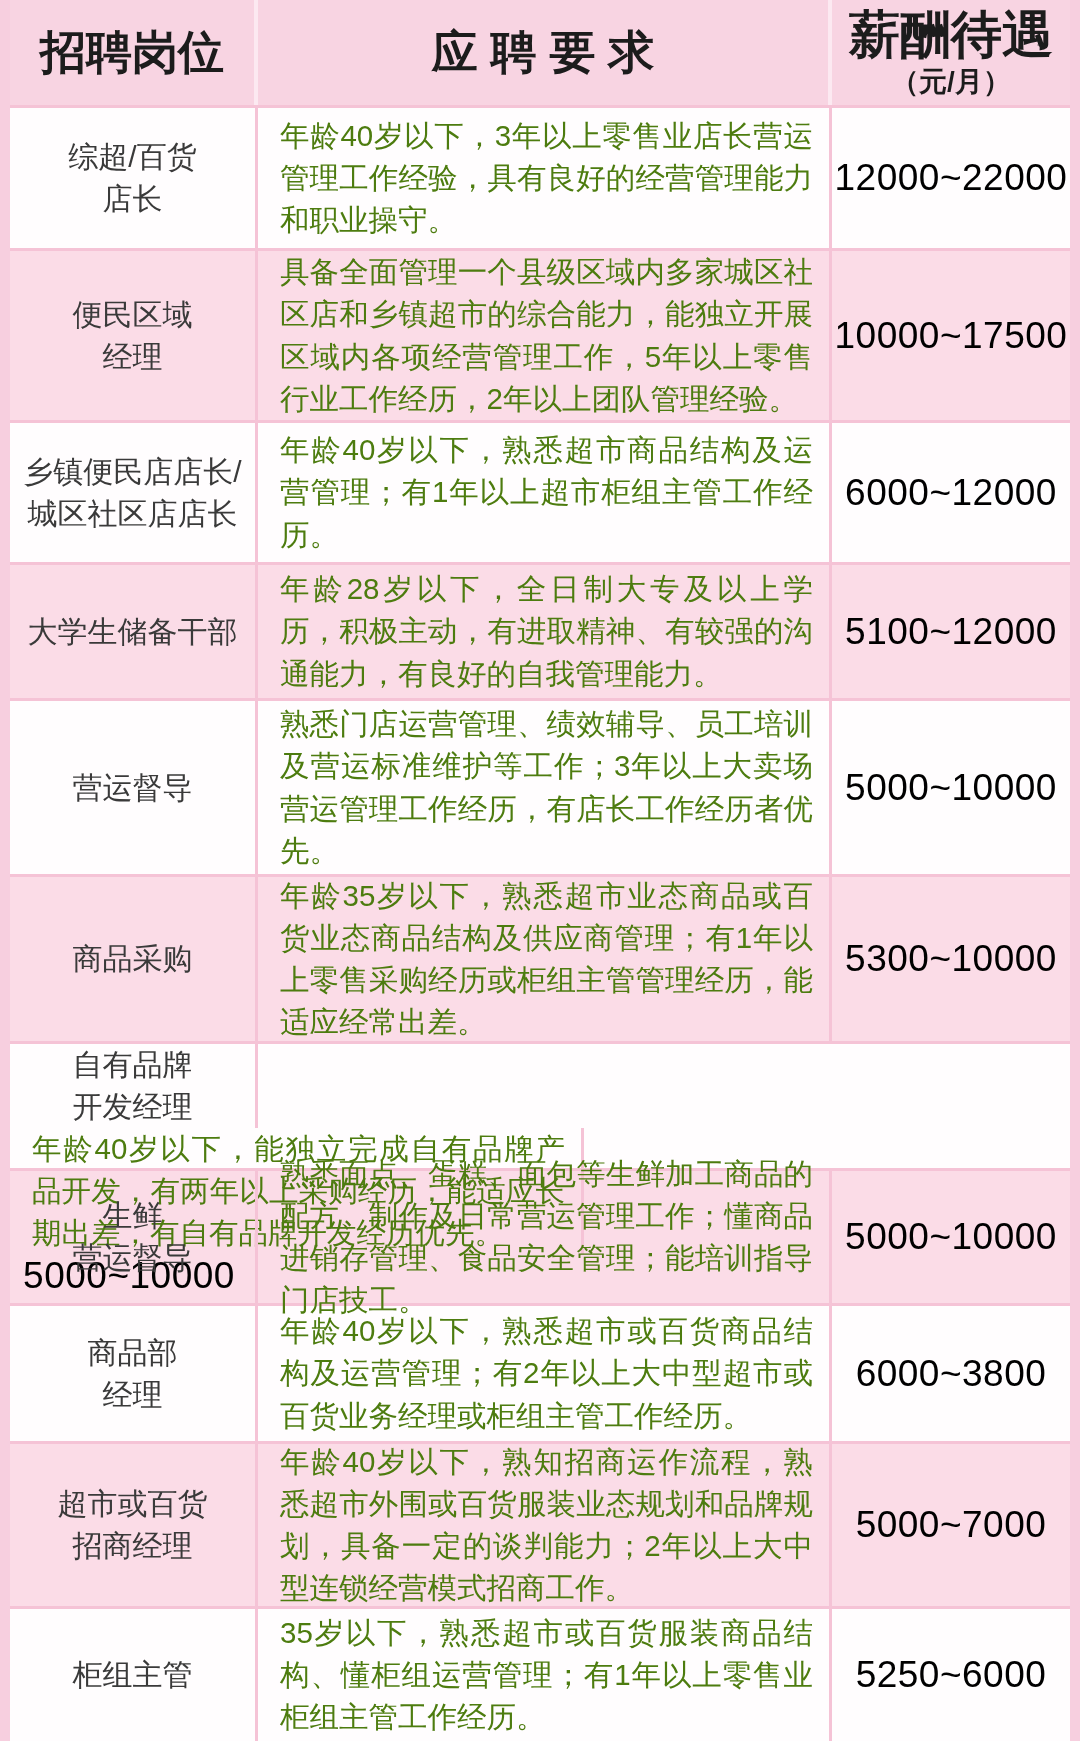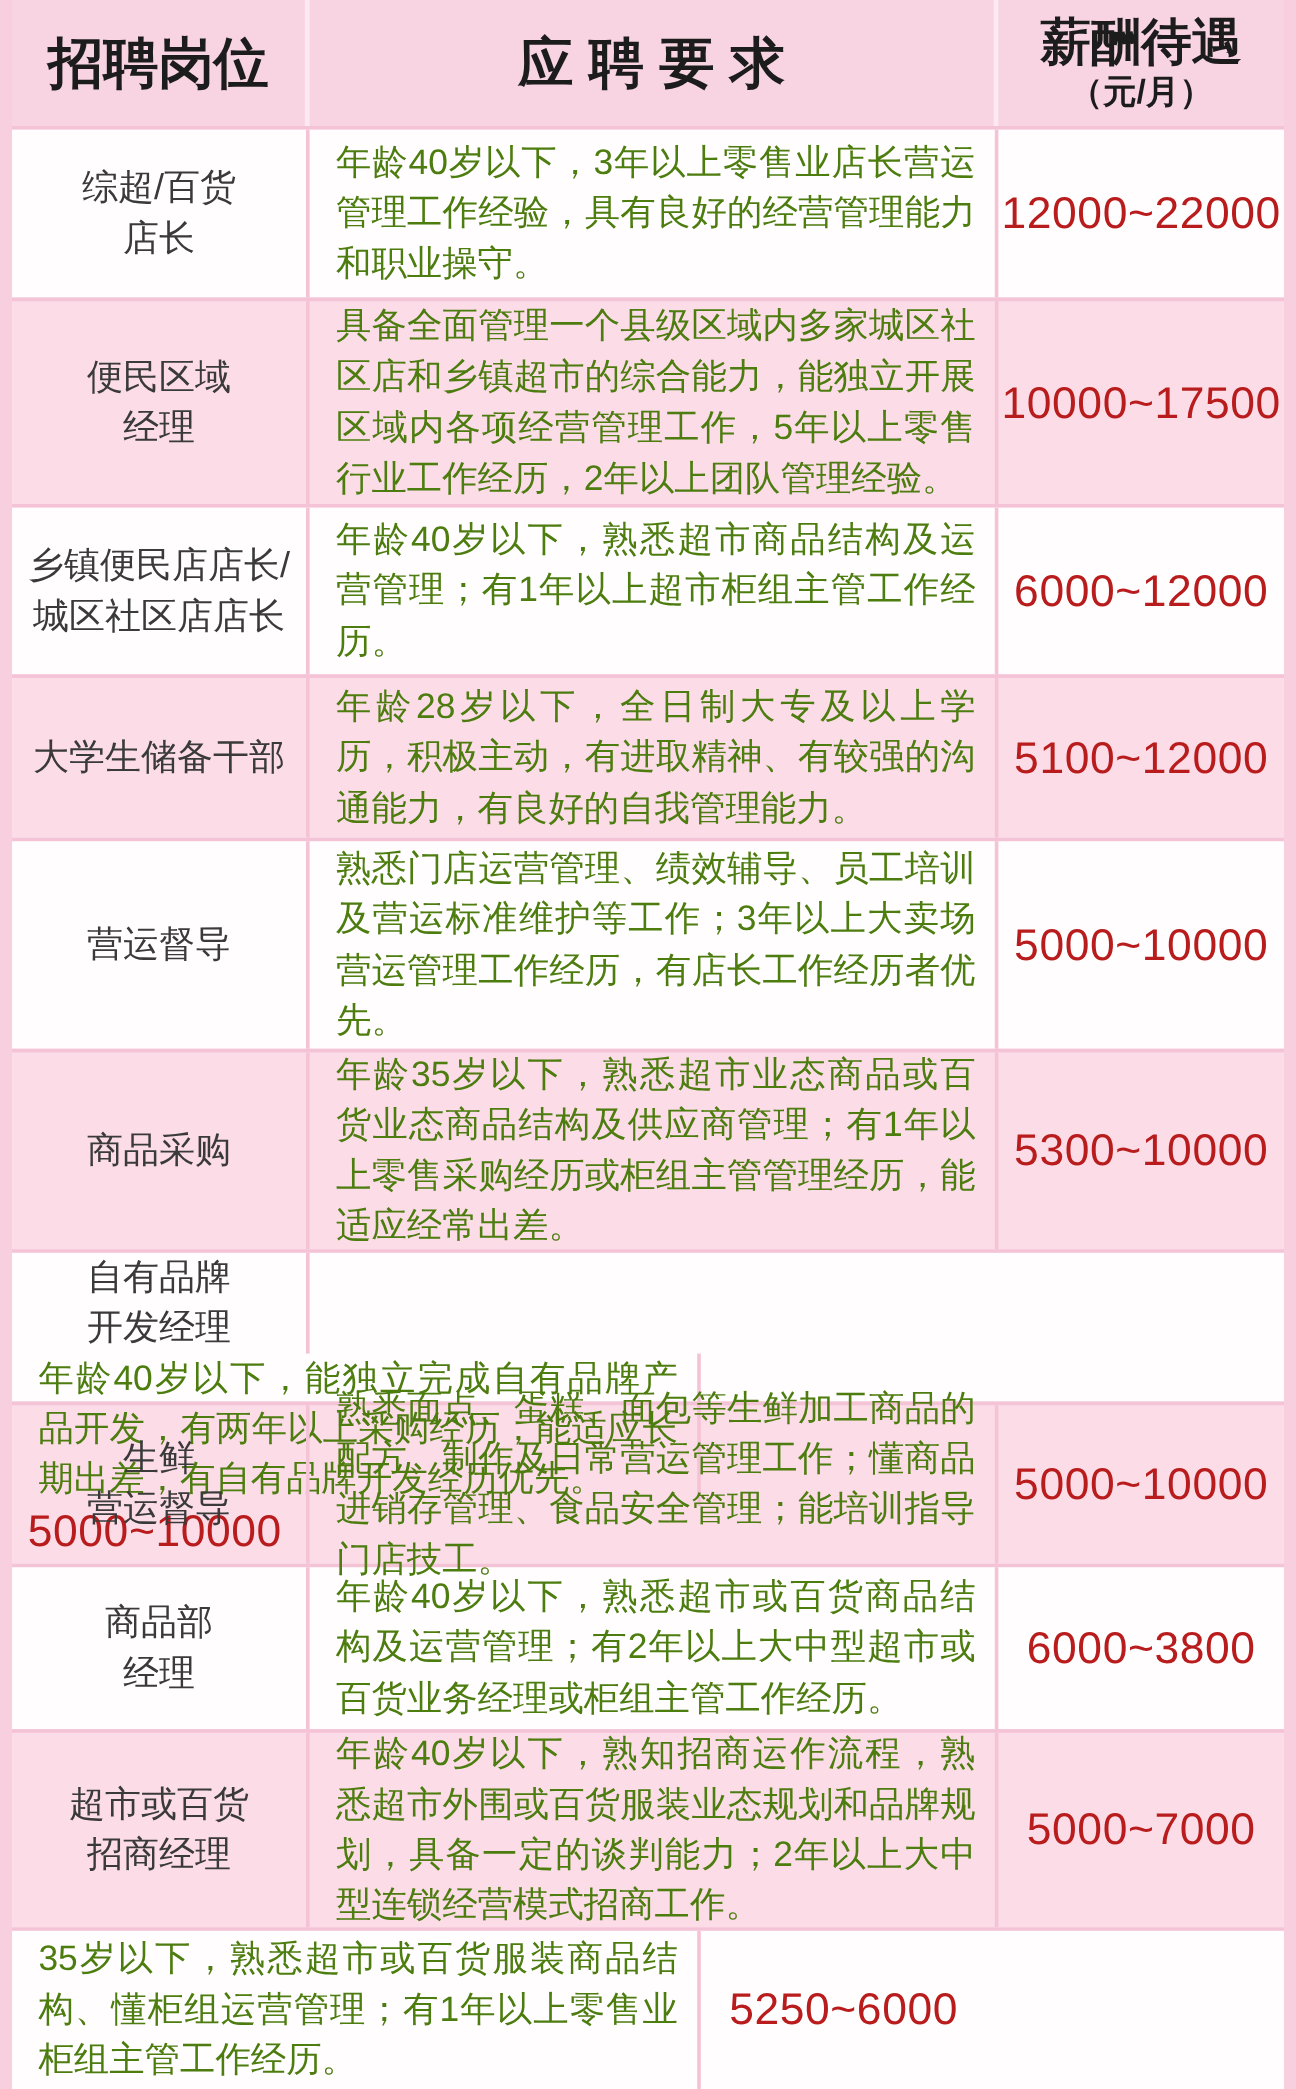--- a/index.html
+++ b/index.html
@@ -31,21 +31,21 @@
   .sal-col{width:238px;}
   
   .header-row{height:105px;background:var(--header-bg,#f8d4e2);}
   .header-row .cell{
     color:#1c1c1c;
     font-weight:700;
   }
   .header-row .pos-col,.header-row .req-col{font-size:46px;}
   .header-row .pos-col{border-right:4px solid #fcea f1;}
   .header-row .pos-col,.header-row .req-col{border-right:4px solid #fce9f1;}
-  .sal-title{font-size:42px;line-height:1.1;}
+  .sal-title{font-size:51px;line-height:1.1;}
   .sal-unit{font-size:28px;line-height:1.2;margin-top:2px;}
   
   .data-row{background:var(--row-white,#fffdfe);border-top:3px solid var(--grid-line,#f5c3d6);}
   .data-row:nth-of-type(even){background:var(--row-pink,#fbdce7);}
   .data-row .pos-col,.data-row .req-col{border-right:3px solid var(--grid-line,#f5c3d6);}
   .data-row:nth-of-type(1){height:143px;}
   .data-row:nth-of-type(2){height:172px;}
   .data-row:nth-of-type(3){height:142px;}
   .data-row:nth-of-type(4){height:136px;}
   .data-row:nth-of-type(5){height:176px;}
@@ -63,21 +63,21 @@
   .requirement{
     font-size:29.5px;color:#4d7c0f;line-height:1.43;
     display:block;
     padding:0 16px 0 22px;
     text-align:justify;
     align-self:center;
     font-weight:500;
   }
   .req-col{align-items:stretch;}
   .salary{
-    font-size:37px;color:#b91c1c;letter-spacing:0.5px;
+    font-size:37px;color:#000000;letter-spacing:0.5px;
     font-weight:500;
   }
 </style>
 </head>
 <body>
 
 <div class="frame">
 
   <div class="trow header-row">
     <div class="cell pos-col">招聘岗位</div>
@@ -170,20 +170,21 @@
     <div class="trow data-row">
       <div class="cell pos-col position">超市或百货
 招商经理</div>
       <div class="cell req-col">
         <span class="requirement">年龄40岁以下，熟知招商运作流程，熟悉超市外围或百货服装业态规划和品牌规划，具备一定的谈判能力；2年以上大中型连锁经营模式招商工作。</span>
       </div>
       <div class="cell sal-col salary">5000~7000</div>
     </div>
 
     <div class="trow data-row">
+      <div class="cell pos-col position">柜组主管</div>
       <div class="cell req-col">
         <span class="requirement">35岁以下，熟悉超市或百货服装商品结构、懂柜组运营管理；有1年以上零售业柜组主管工作经历。</span>
       </div>
       <div class="cell sal-col salary">5250~6000</div>
     </div>
   </div>
 
 </div>
 
 </body></html>

